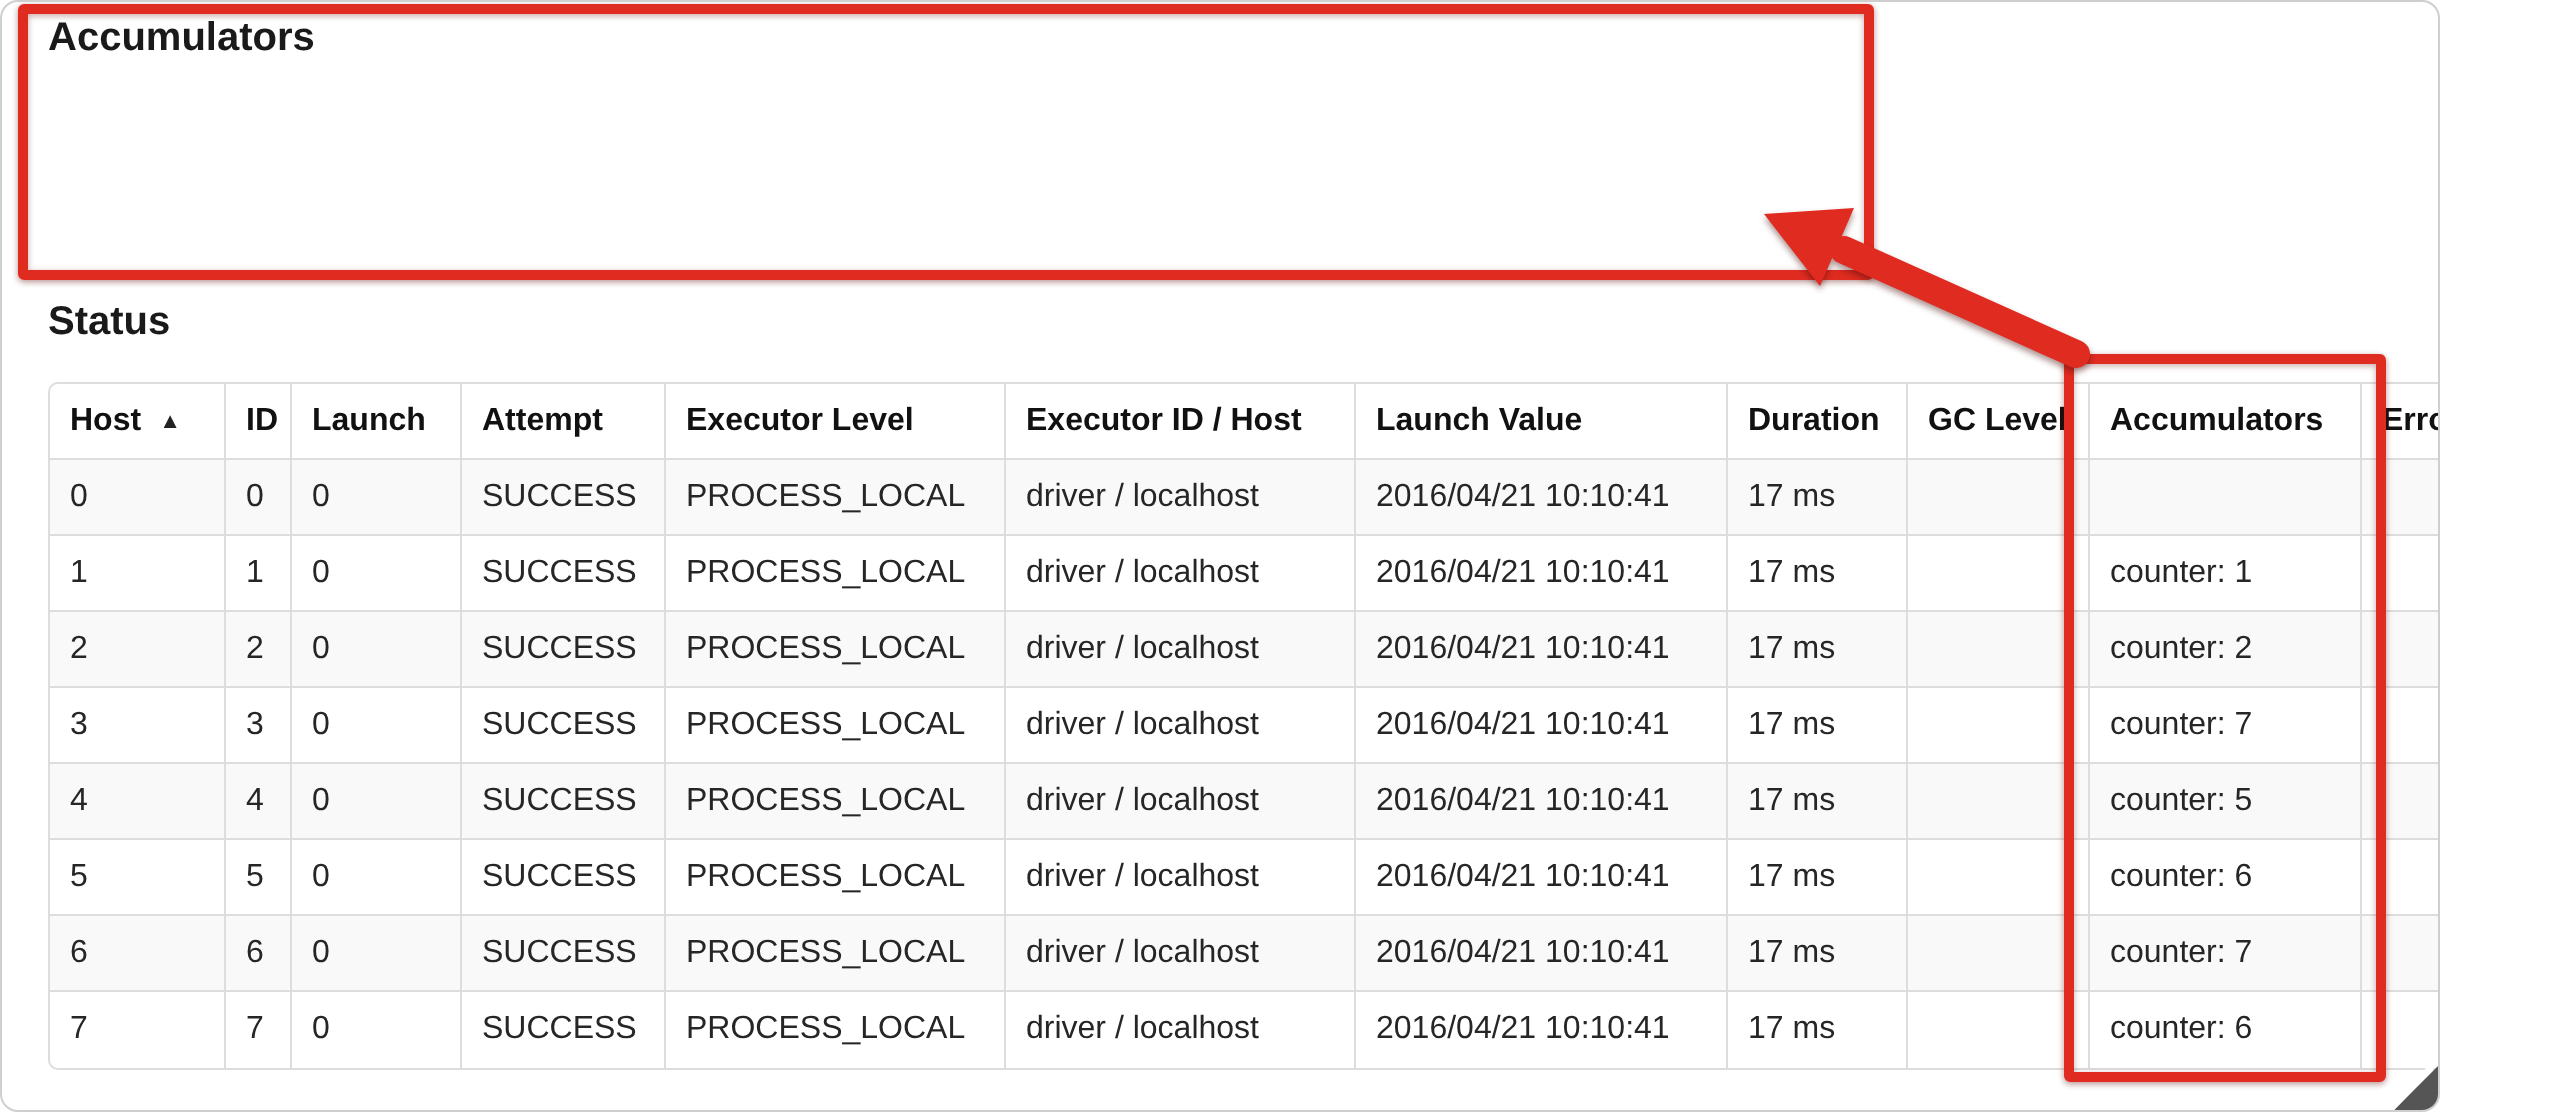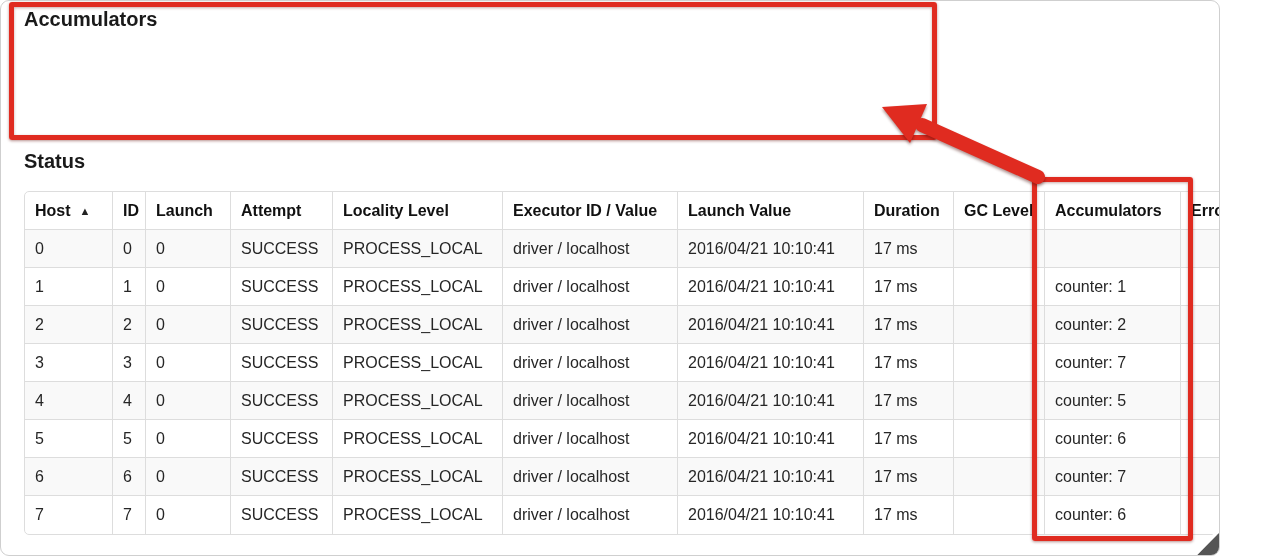--- a/index.html
+++ b/index.html
@@ -75,22 +75,22 @@
         <col style="width:91px">
       <col style="width:136px">
         <col style="width:74px">
     </colgroup>
     <thead>
       <tr>
         <th><span>Host</span><span class="sort-icon">▲</span></th>
         <th>ID</th>
         <th>Launch</th>
         <th>Attempt</th>
-        <th>Locality Level</th>
-        <th>Executor ID / Value</th>
+        <th>Executor Level</th>
+        <th>Executor ID / Host</th>
         <th>Launch Value</th>
         <th>Duration</th>
         <th>GC Level</th>
         <th>Accumulators</th>
         <th>Errors</th>
       </tr>
     </thead>
     <tbody>
       <tr>
         <td>0</td>

